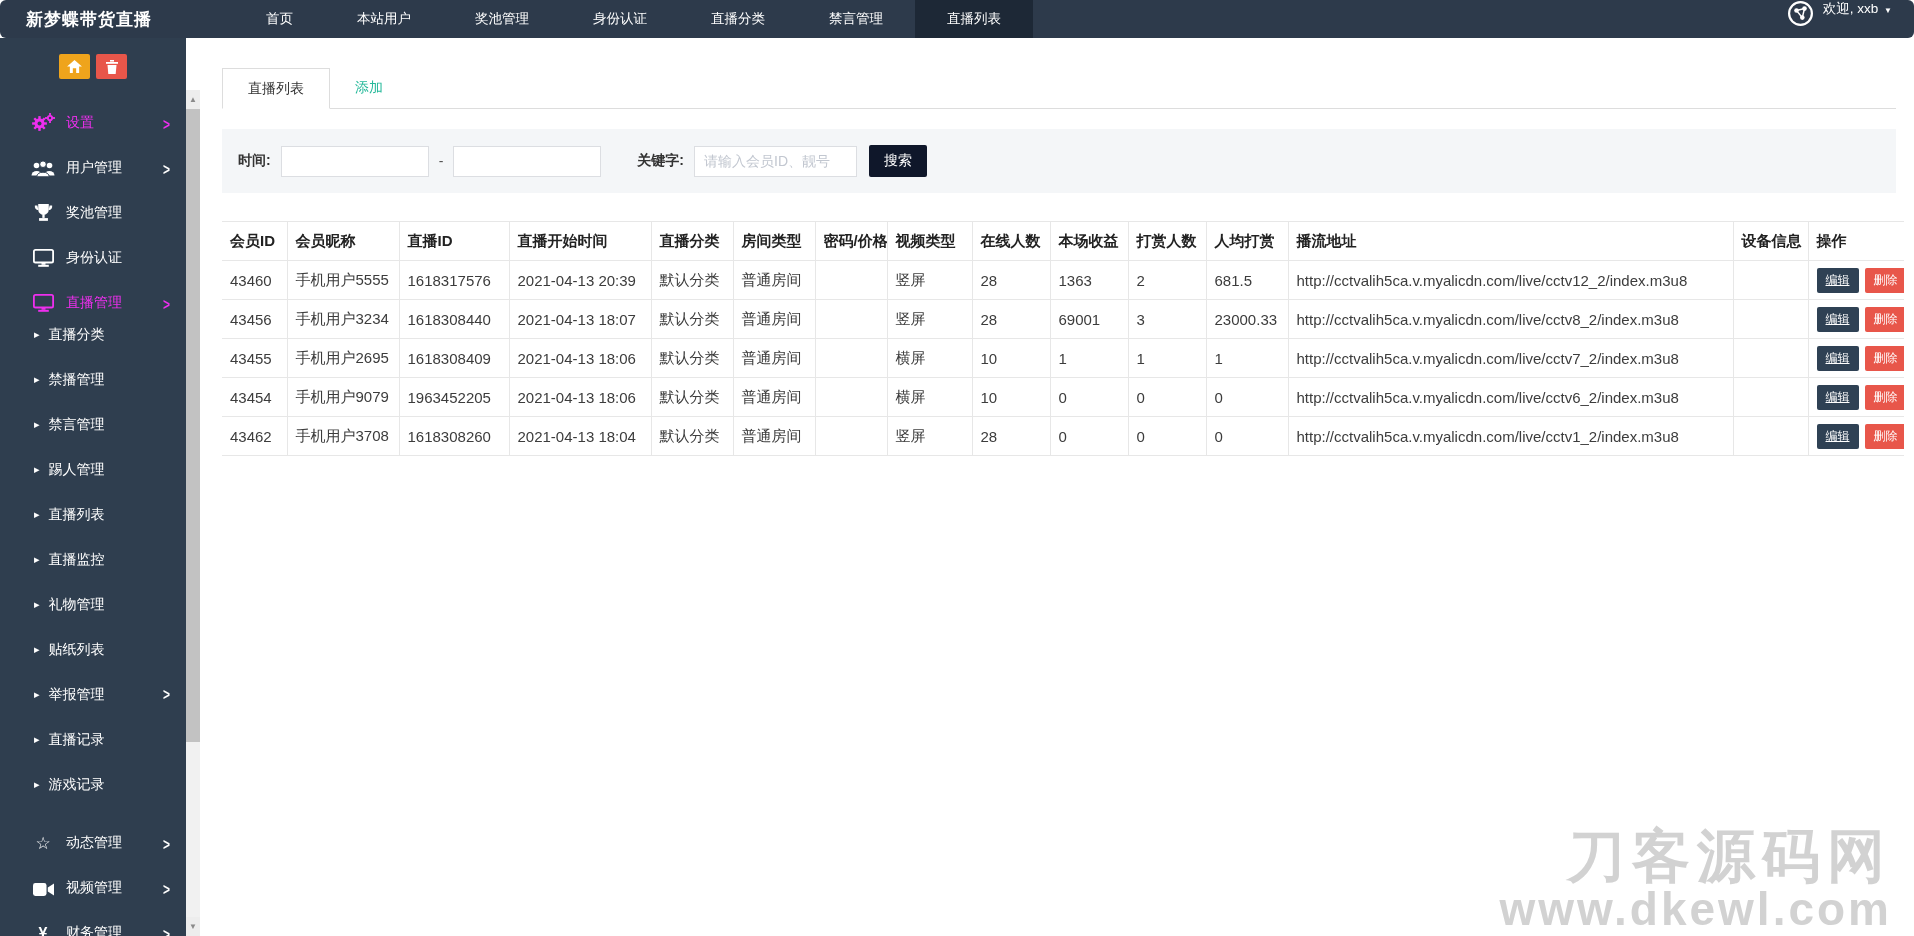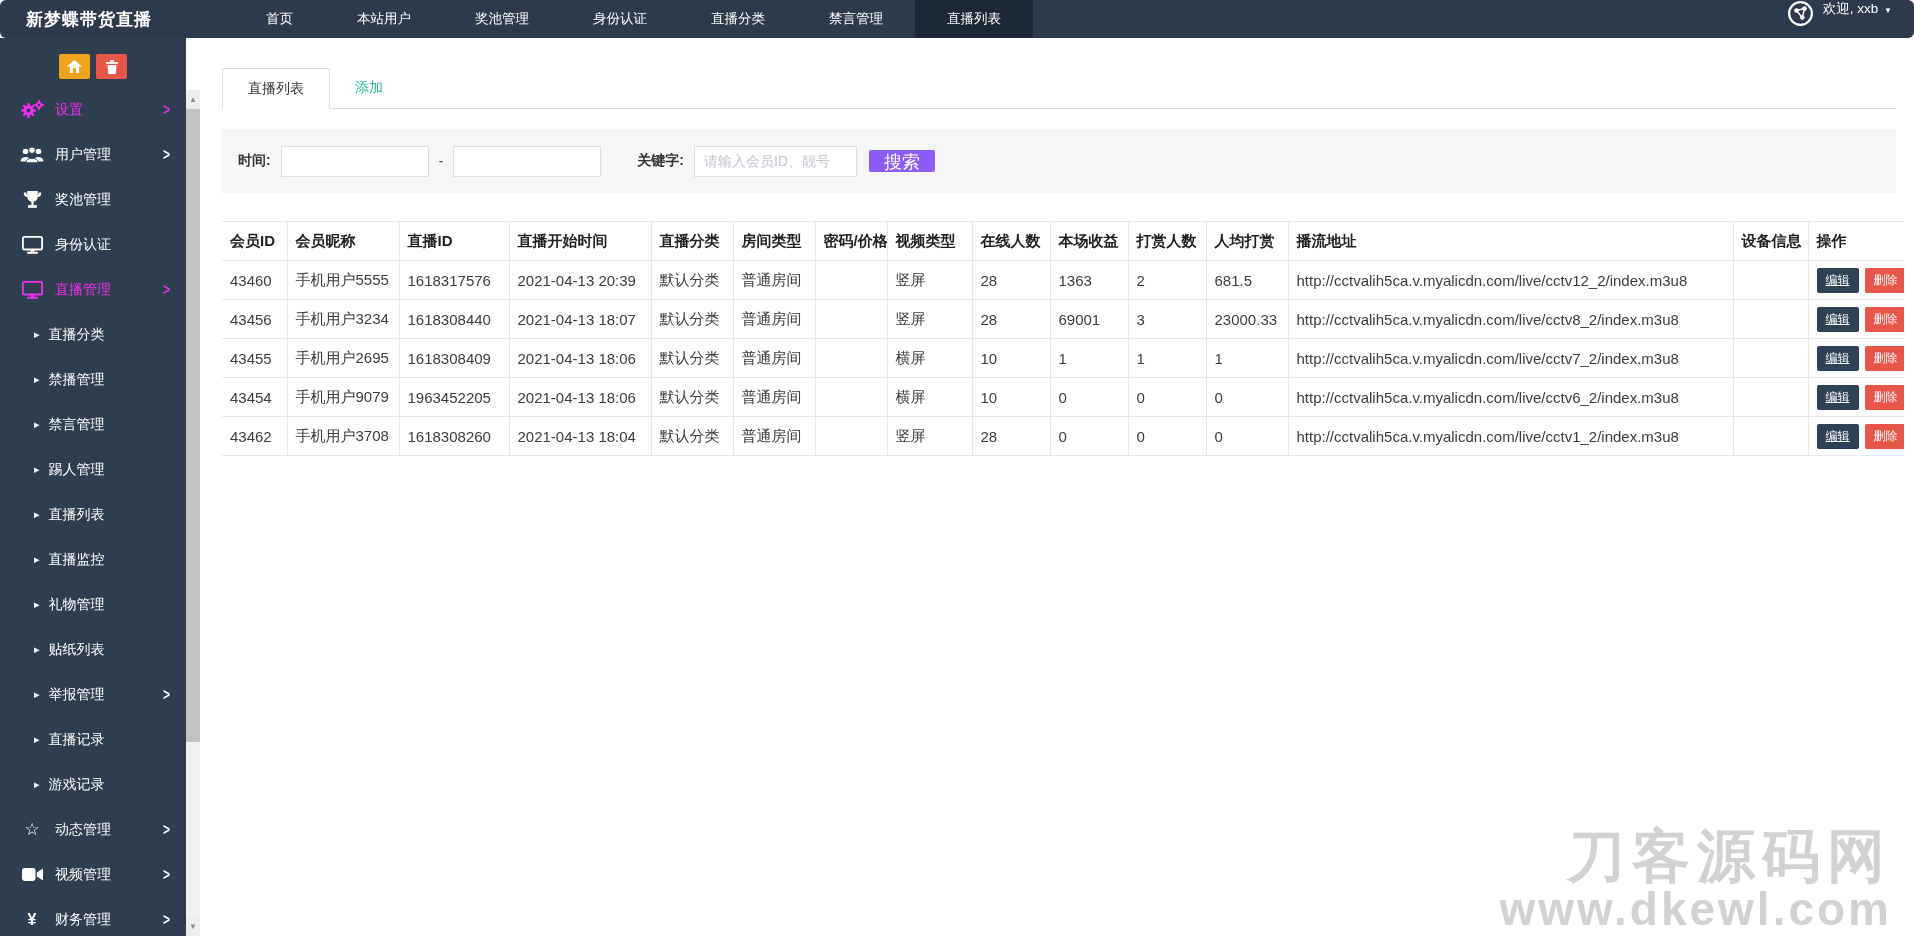--- a/index.html
+++ b/index.html
@@ -19,21 +19,21 @@
   .nav-right { margin-left:auto; display:flex; align-items:flex-start; padding-right:22px; gap:9px; font-size:13.5px; }
   .caret { font-size:8px; margin-left:2px; }
   
   .sidebar { position:absolute; top:38px; left:0; width:186px; bottom:0; background:#2f3e4f;
     color:#fff; overflow:hidden; }
   .side-btns { display:flex; gap:6px; justify-content:center; padding:16px 0 8px 0; }
   .side-btns button { width:31px; height:25px; border:none; border-radius:2px; color:#fff;
     display:flex; align-items:center; justify-content:center; cursor:pointer; }
   .btn-home { background:#efa41c; }
   .btn-trash { background:#e8564a; }
-  .side-item { height:45px; display:flex; align-items:center; padding:0 16px 0 20px;
+  .side-item { height:45px; display:flex; align-items:flex-end; padding:0 16px 0 31px;
     font-size:14px; cursor:pointer; }
   .side-item .icon { width:24px; margin-right:11px; display:flex; align-items:center; justify-content:center; }
   .side-item .chev, .side-sub .chev { margin-left:auto; font-weight:bold; font-size:12px; transform:scaleY(1.3); }
   .side-item.pink { color:#ee2fee; }
   .side-sub { height:45px; display:flex; align-items:center; padding:0 16px 0 34px; font-size:14px; cursor:pointer; }
   .side-sub .tri { font-size:11px; margin-right:9px; }
   .glyph-icon { font-size:17px; line-height:1; }
   
   .side-scroll { position:absolute; top:38px; bottom:0; left:186px; width:14px; background:#fff;
     display:flex; flex-direction:column; z-index:5; }
@@ -50,22 +50,22 @@
   .tab.add { color:#26b99a; }
   .searchbar { margin:20px 18px 0 22px; background:#f4f6f8; height:64px; display:flex;
     align-items:center; padding-left:16px; gap:10px; font-size:14px; color:#333; }
   .searchbar label { font-weight:bold; }
   .inp { height:31px; border:1px solid #dcdee2; background:#fff; width:148px; padding:0 9px;
     font-size:14px; color:#333; outline:none; }
   .inp::placeholder { color:#c2c7d0; }
   .inp.kw { width:163px; }
   .dash { color:#555; }
   .kw-label { margin-left:26px; }
-  .search-btn { height:22px; padding:0 15px; background:#8b5cf6; color:#fff; border:none;
-    font-size:18px; cursor:pointer; border-radius:2px; margin-left:2px; }
+  .search-btn { height:32px; padding:0 15px; background:#0f172a; color:#fff; border:none;
+    font-size:14px; cursor:pointer; border-radius:2px; margin-left:2px; }
   
   .datatable { margin:28px 18px 0 22px; border-collapse:collapse; table-layout:fixed;
     width:1674px; font-size:15px; color:#3c3c3c; }
   .datatable th, .datatable td { border-bottom:1px solid #e7e7e7; border-right:1px solid #e7e7e7;
     height:39px; padding:0 8px; text-align:left; overflow:hidden; white-space:nowrap; }
   .datatable th { border-top:1px solid #e7e7e7; font-weight:bold; color:#222;margin-left:18px; }
   .datatable th:last-child, .datatable td:last-child { border-right:none; }
   .row-btn { color:#fff; font-size:12px; padding:4px 9px; border:none; border-radius:2px;
     cursor:pointer; margin-right:6px; font-family:inherit; }
   .btn-edit { background:#2f4154;text-decoration:underline; }

